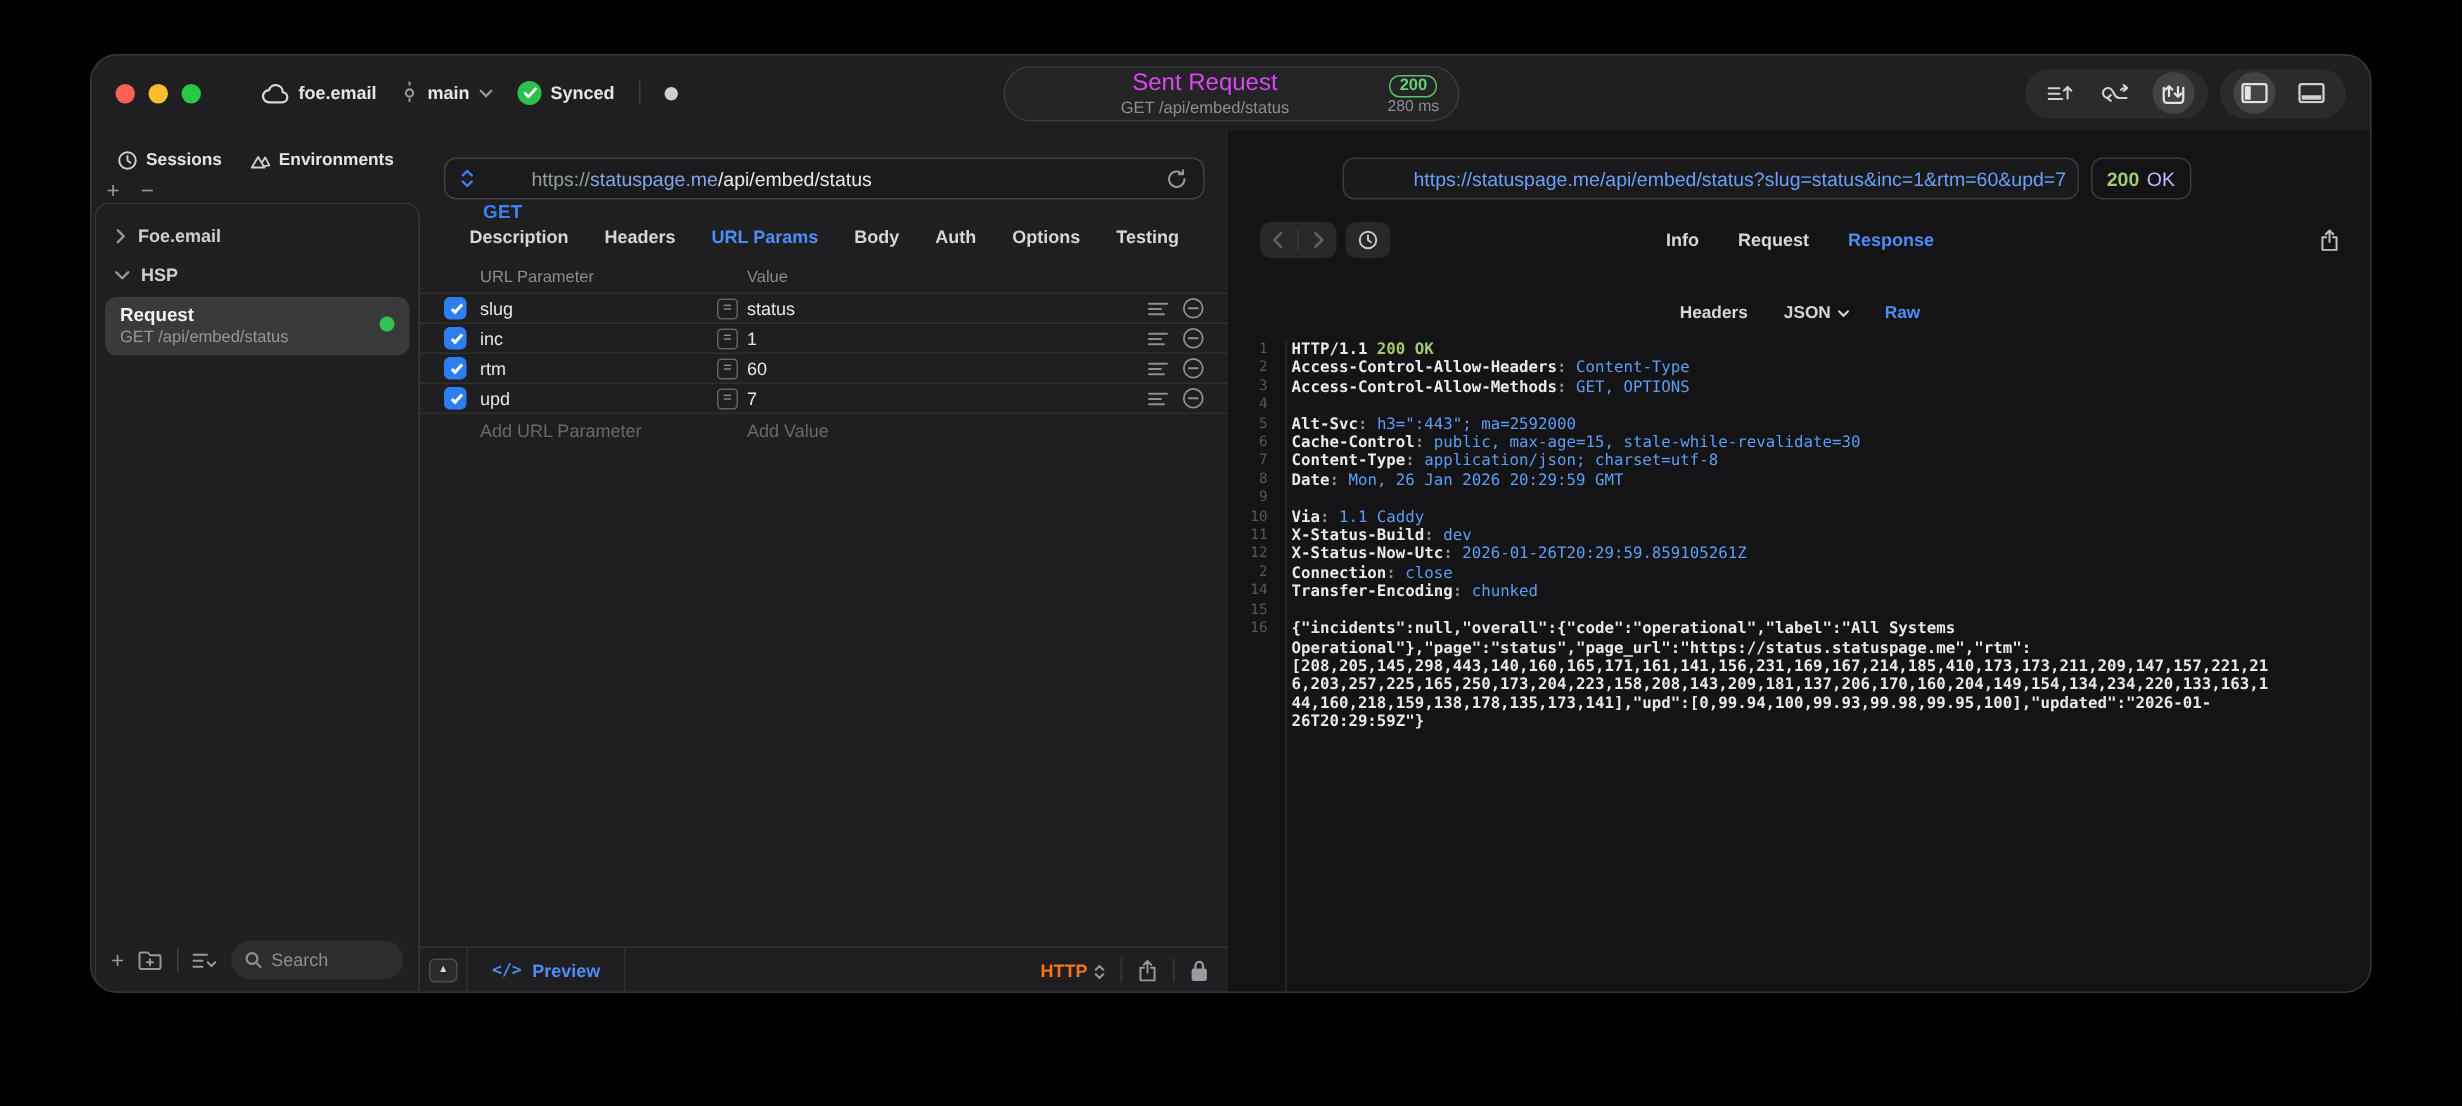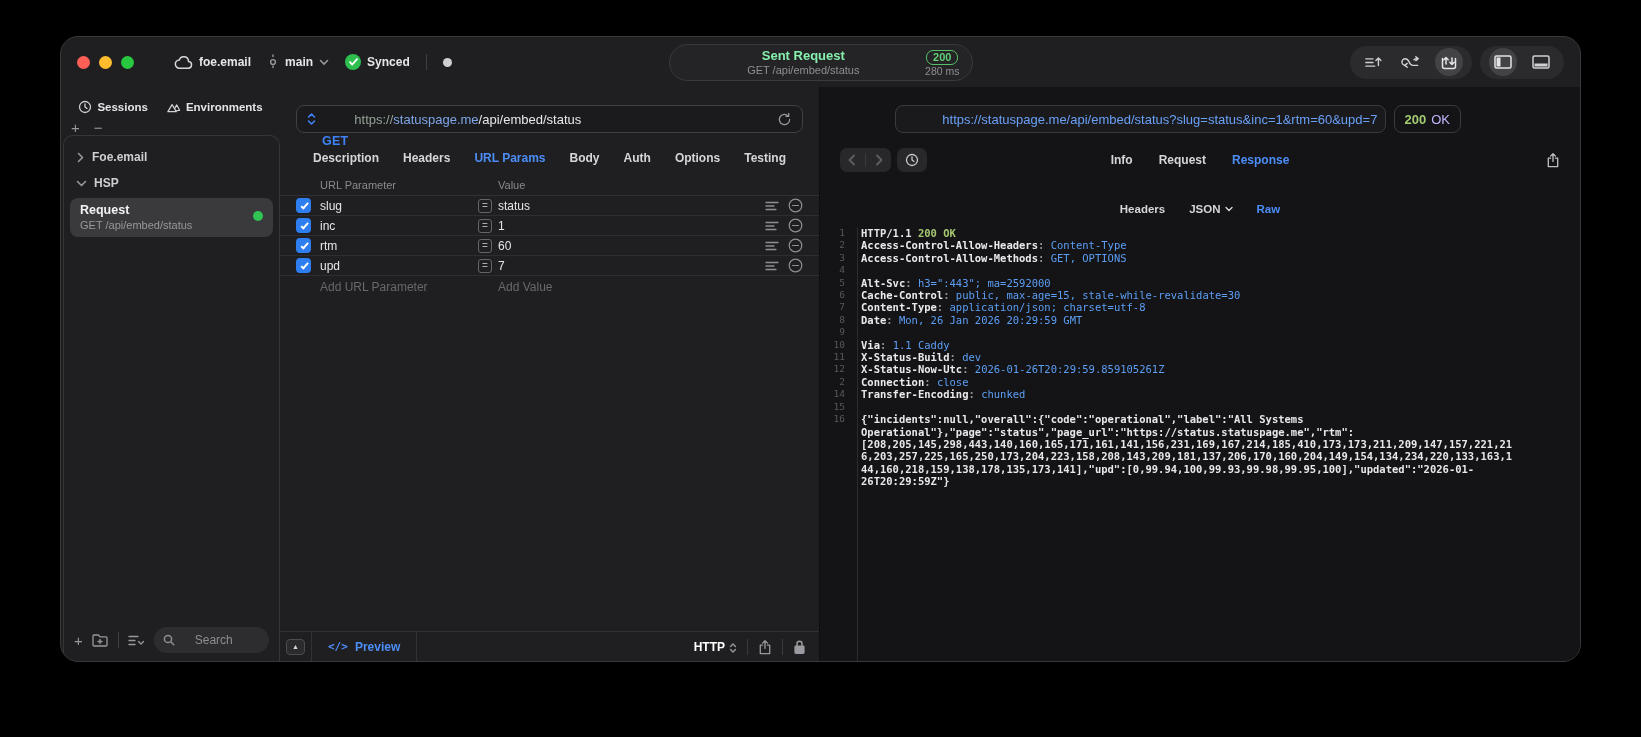--- a/index.html
+++ b/index.html
@@ -18,21 +18,21 @@
   .tb-item { display:flex; align-items:center; gap:6px; font-size:12px; font-weight:600; color:#e6e6e8; }
   .vdiv { width:1px; height:16px; background:#3f3f42; }
   .dot-unsaved { width:9px; height:9px; border-radius:50%; background:#cfcfd2; }
   .sync-badge { width:16px; height:16px; border-radius:50%; background:#2fbf4f; display:flex; align-items:center; justify-content:center; }
   .tb-center {
     position:absolute; left:50%; top:7px; transform:translateX(-50%);
     width:304px; height:37px; background:#242427; border:1px solid #3a3a3d; border-radius:19px;
     display:flex; align-items:center; padding:0 12px;
   }
   .tc-text { flex:1; text-align:center; line-height:1.15; padding-top:1px; }
-  .tc-title { font-size:13px; font-weight:700; color:#86efac; }
+  .tc-title { font-size:16px; font-weight:400; color:#d946ef; }
   .tc-sub { font-size:11px; color:#8e8e93; }
   .tc-status { text-align:center; line-height:1.1; }
   .status-badge { display:inline-block; border:1.5px solid #55c268; color:#63cf77; border-radius:7px; font-size:11px; font-weight:700; padding:0 6px; }
   .tc-ms { font-size:10.5px; color:#8e8e93; margin-top:1px; }
   .tb-right { margin-left:auto; display:flex; gap:8px; }
   .capsule { background:#2b2b2e; border-radius:17px; height:33px; display:flex; align-items:center; padding:0 9px; gap:10px; }
   .icon-btn { width:28px; height:28px; border-radius:50%; display:flex; align-items:center; justify-content:center; }
   .icon-btn.active { background:#434346; }
   
   .main { flex:1; display:flex; min-height:0; }
@@ -42,21 +42,21 @@
   .sb-tab { display:flex; align-items:center; gap:5px; font-size:11.5px; font-weight:700; color:#e4e4e6; }
   .sb-plusminus { height:16px; display:flex; align-items:center; gap:14px; padding:0 10px; color:#98989d; font-size:15px; line-height:1; }
   .sb-body { flex:1; margin-left:2px; border:1px solid #363638; border-bottom:none; border-radius:10px 10px 0 0; display:flex; flex-direction:column; min-height:0; }
   .tree { padding-top:8px; }
   .tree-item { height:26px; display:flex; align-items:center; gap:7px; padding:0 12px; font-size:12px; font-weight:600; color:#cfcfd3; }
   .req-row { margin:2px 6px; padding:5px 10px 6px; background:#3a3a3d; border-radius:8px; position:relative; }
   .req-title { font-size:12.5px; font-weight:700; color:#f2f2f4; }
   .req-sub { font-size:11px; color:#97979c; margin-top:2px; }
   .status-dot { position:absolute; right:10px; top:13px; width:10px; height:10px; border-radius:50%; background:#30c553; }
   .sb-footer { flex:none; height:42px; display:flex; align-items:center; gap:9px; padding:0 10px; }
-  .search-box { flex:1; height:26px; background:#2d2d2f; border-radius:13px; display:flex; align-items:center; padding:0 9px; gap:20px; }
+  .search-box { flex:1; height:26px; background:#2d2d2f; border-radius:13px; display:flex; align-items:center; padding:0 9px; gap:6px; }
   .search-box input { background:transparent; border:none; outline:none; color:#d8d8da; font-size:12px; width:100%; font-family:"Liberation Sans",sans-serif; }
   .search-box input::placeholder { color:#8e8e93; }
   
   .request-panel { flex:1; display:flex; flex-direction:column; min-width:0; padding-top:18px; }
   .url-bar { margin:0 16px; height:28px; flex:none; border:1px solid #404043; background:#1b1b1d; border-radius:8px; display:flex; align-items:center; padding:0 10px; gap:6px; }
   .method { font-size:12.5px; font-weight:700; color:#3f82f7; letter-spacing:.2px;margin-top:44px; }
   .url-text { flex:1; font-size:13px; white-space:nowrap; overflow:hidden; }
   .u-scheme { color:#93a096; } .u-host { color:#7fa7e8; } .u-path { color:#e8e8ea; }
   .req-tabs { height:22px; flex:none; margin-top:14px; display:flex; justify-content:center; gap:24px; align-items:center; }
   .tab { font-size:12px; font-weight:600; color:#d6d6d8; cursor:default; }
@@ -74,21 +74,21 @@
   .add-row { display:flex; align-items:center; height:22px; padding:0 16px; font-size:12px; color:#68686d; }
   .ar-sp1 { width:24px; flex:none; } .ar-name { width:158px; flex:none; } .ar-sp2 { width:20px; flex:none; }
   .flex-sp { flex:1; }
   .req-footer { flex:none; height:30px; border-top:1px solid #323235; display:flex; align-items:center; }
   .collapse-cell { width:32px; height:100%; border-right:1px solid #323235; display:flex; align-items:center; justify-content:center; }
   .collapse-btn { width:19px; height:16px; background:#2b2b2d; border:1px solid #4c4c50; border-radius:4px; color:#d8d8da; font-size:7px; display:flex; align-items:center; justify-content:center; }
   .preview-cell { height:100%; border-right:1px solid #323235; display:flex; align-items:center; gap:7px; padding:0 16px; }
   .code-glyph { font-size:11px; font-weight:700; color:#4c8df6; font-family:"DejaVu Sans Mono",monospace; }
   .preview-label { font-size:12px; font-weight:600; color:#4c8df6; }
   .rf-right { margin-left:auto; display:flex; align-items:center; gap:10px; padding-right:13px; height:100%; }
-  .proto { display:flex; align-items:flex-end; gap:4px; font-size:12px; font-weight:600; color:#ffffff; }
+  .proto { display:flex; align-items:flex-end; gap:4px; font-size:12px; font-weight:600; color:#f97316; }
   .fdiv { width:1px; height:16px; background:#3a3a3d; }
   
   .response-panel { width:761px; flex:none; background:#141416; border-left:1px solid #0f0f11; display:flex; flex-direction:column; padding-top:18px; min-height:0; }
   .resp-row1 { flex:none; display:flex; gap:8px; height:28px; margin:0 119px 0 75px; }
   .resp-url { flex:1; border:1px solid #3a3a3d; background:#1a1a1d; border-radius:8px; display:flex; align-items:center; padding:0 12px; gap:7px; font-size:13px; white-space:nowrap; overflow:hidden; }
   .resp-url .method { font-size:13px; }
   .resp-url .u-full { color:#6aa0f6; }
   .resp-status { flex:none; border:1px solid #3a3a3d; border-radius:8px; display:flex; align-items:center; justify-content:center; gap:5px; padding:0 10px; font-size:13px; }
   .rs-code { color:#a3cc72; font-weight:700; } .rs-ok { color:#c4b5fd; }
   .resp-row2 { flex:none; display:flex; align-items:center; margin:15px 20px 16px; height:24px; position:relative; }

